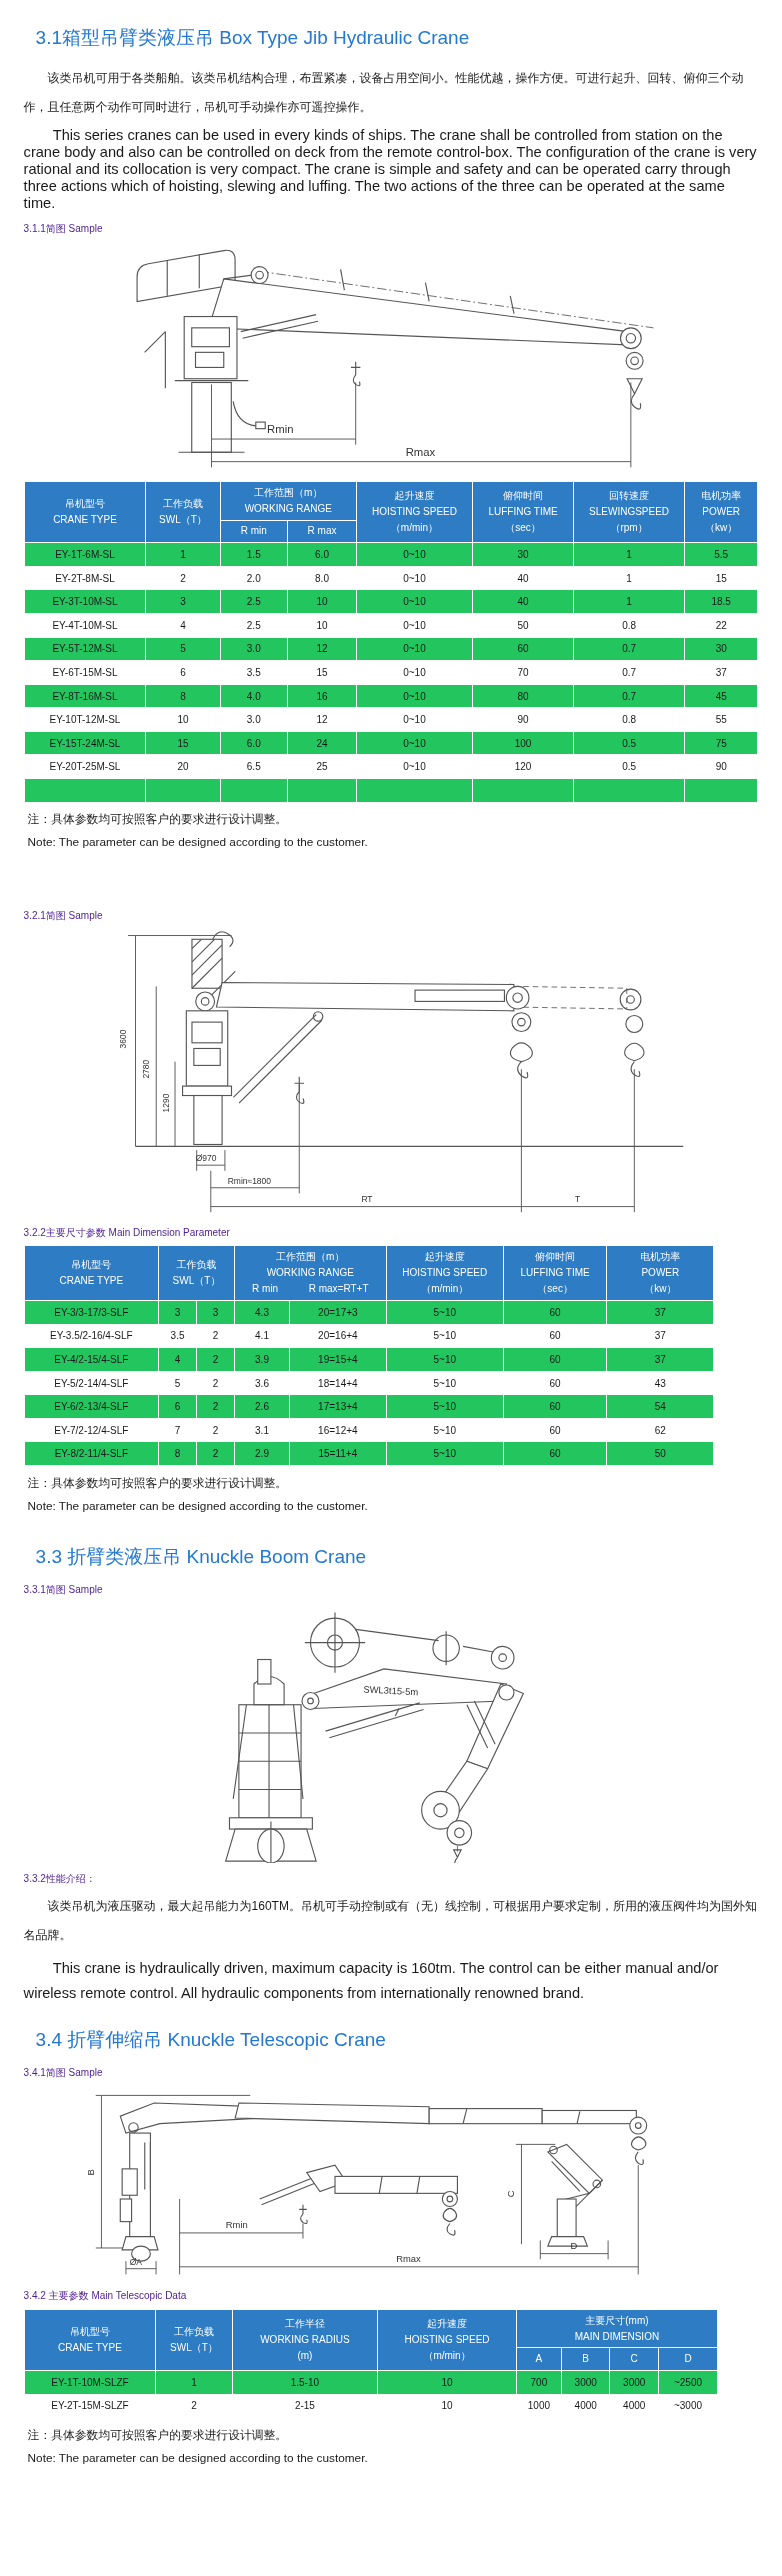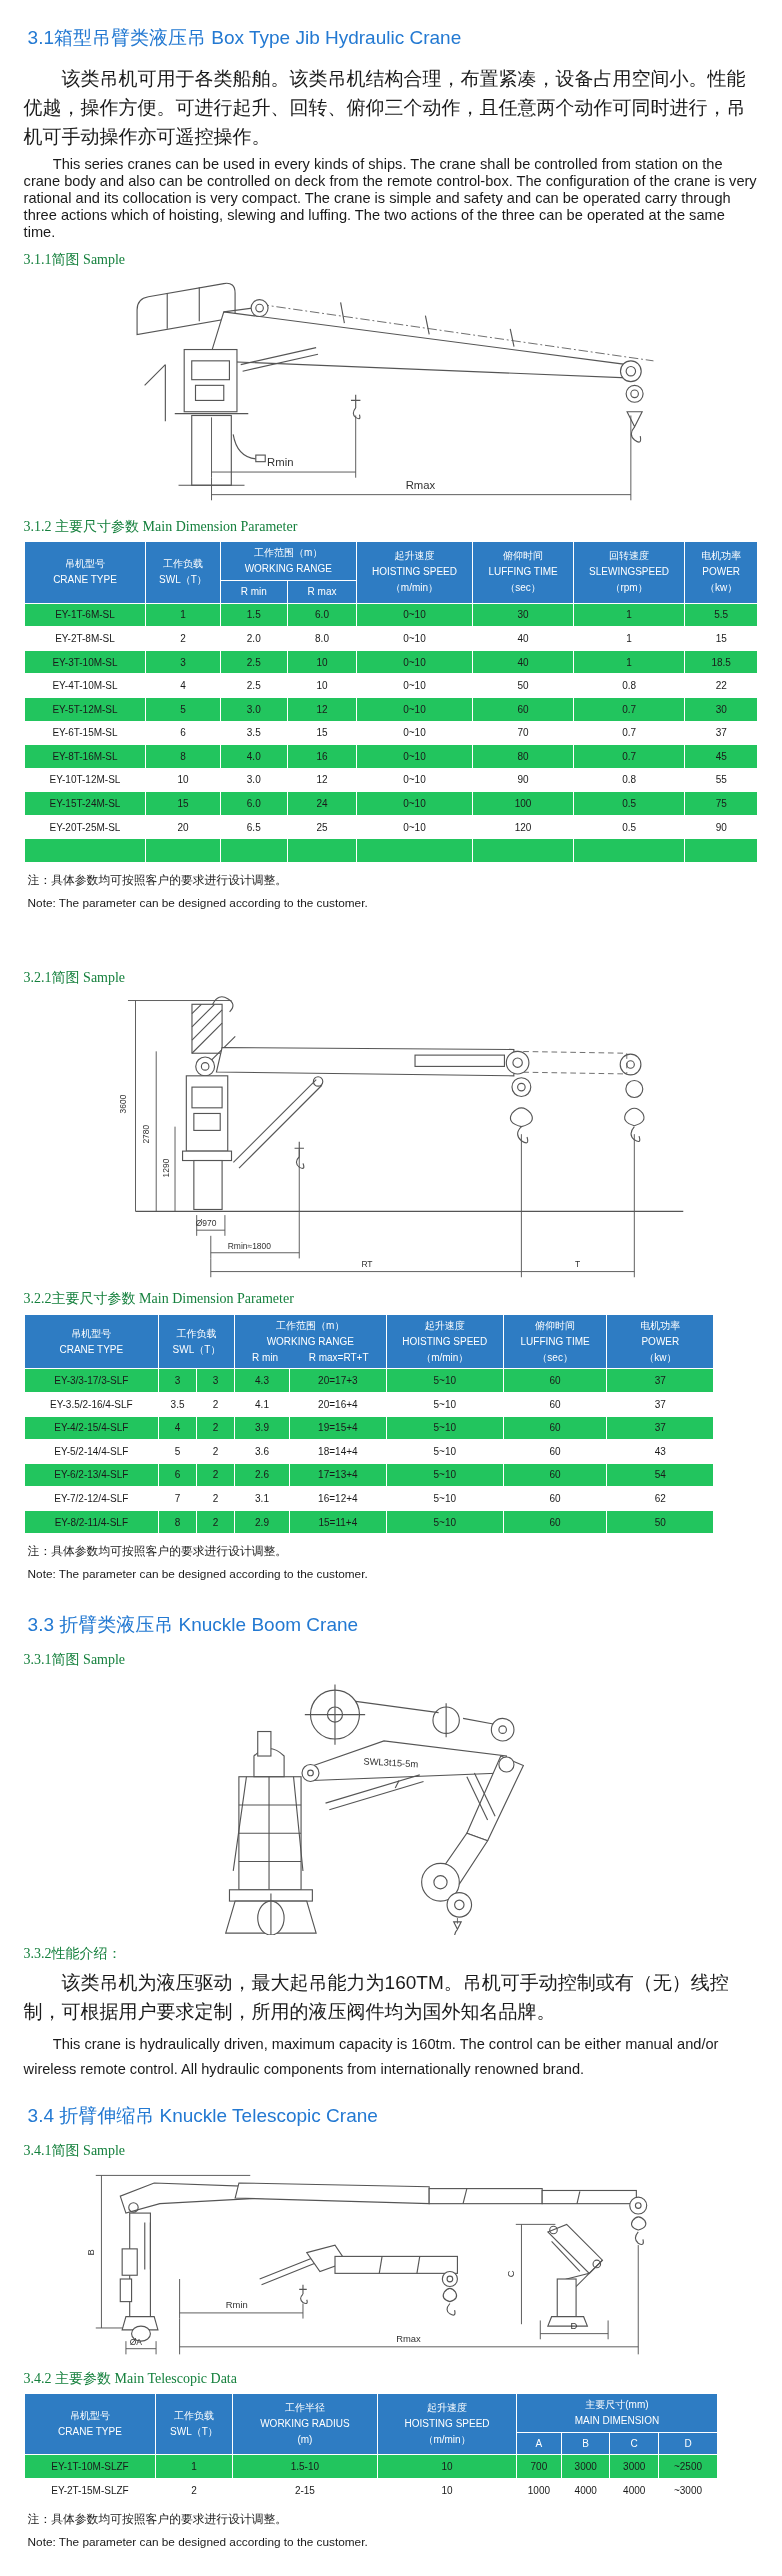--- a/index.html
+++ b/index.html
@@ -1,20 +1,20 @@
 <!DOCTYPE html>
 <html style="font-size:15px"><head>
 <meta charset="utf-8">
 <style>
   html,body{margin:0;padding:0;background:#fff;}
   body{width:782px;font-family:"Liberation Sans","DejaVu Sans",sans-serif;color:#1a1a1a;}
   .page{width:782px;box-sizing:border-box;padding:24.5px 23.6px 7.5px 23.6px;}
-  h1.sec{font-size:19px;font-weight:500;color:#2379d2;margin:0 0 13px 4px;}
-  h2.sub{font-size:14px;font-weight:500;color:#15803d;margin:9.4px 0 5.7px 0;font-family:Liberation Serif, serif;}
-  p.cn{font-size:19px;line-height:29px;text-indent:2em;margin:0 0 5.7px 0;}
+  h1.sec{font-size:19px;font-weight:500;color:#2379d2;margin:0 0 13px 12px;}
+  h2.sub{font-size:10px;font-weight:500;color:#4c1d95;margin:9.4px 0 5.7px 0;}
+  p.cn{font-size:12px;line-height:29px;text-indent:2em;margin:0 0 5.7px 0;}
   p.en{font-size:14.6px;line-height:17px;text-indent:2em;margin:1.9px 0 9.4px 0;}
   p.note{font-size:11.8px;line-height:19px;margin:4px;}
   .notes{margin:5.7px 0 0 0;}
   .gap-lg{height:43px;} .gap-md{height:24.5px;} .gap-sm{height:11.3px;}
   table.crane{width:100%;border-collapse:collapse;font-size:10px;margin:5.7px 0 7.5px 0;table-layout:fixed;}
   table.crane th{background:#2e7cc3;color:#fff;font-weight:400;border:1.9px solid #fff;padding:2.8px 1.9px;text-align:center;line-height:16px;}
   table.crane td{text-align:center;border:1.9px solid #fff;padding:3.8px 1.9px;line-height:15px;height:15px;}
   table.crane tr.alt{background:#22c55e;}
   .hdr2{display:flex;justify-content:space-around;}
   svg{display:block;}
@@ -81,21 +81,20 @@
       <line class="dim" x1="199" y1="210" x2="352" y2="210"></line>
       <text x="258" y="204" font-size="12">Rmin</text>
 
       <line class="dim" x1="199" y1="216" x2="199" y2="240"></line>
       <line class="dim" x1="644" y1="150" x2="644" y2="240"></line>
       <line class="dim" x1="199" y1="234" x2="644" y2="234"></line>
       <text x="405" y="228" font-size="12">Rmax</text>
     </svg>
   </div>
 
-  <h2 class="sub">3.1.2 主要尺寸参数  Main Dimension Parameter</h2>
 
   <table class="crane">
     <colgroup>
         <col style="width:16.6%">
         <col style="width:10.1%">
         <col style="width:9.2%">
         <col style="width:9.4%">
         <col style="width:15.8%">
         <col style="width:13.8%">
         <col style="width:15.1%">

